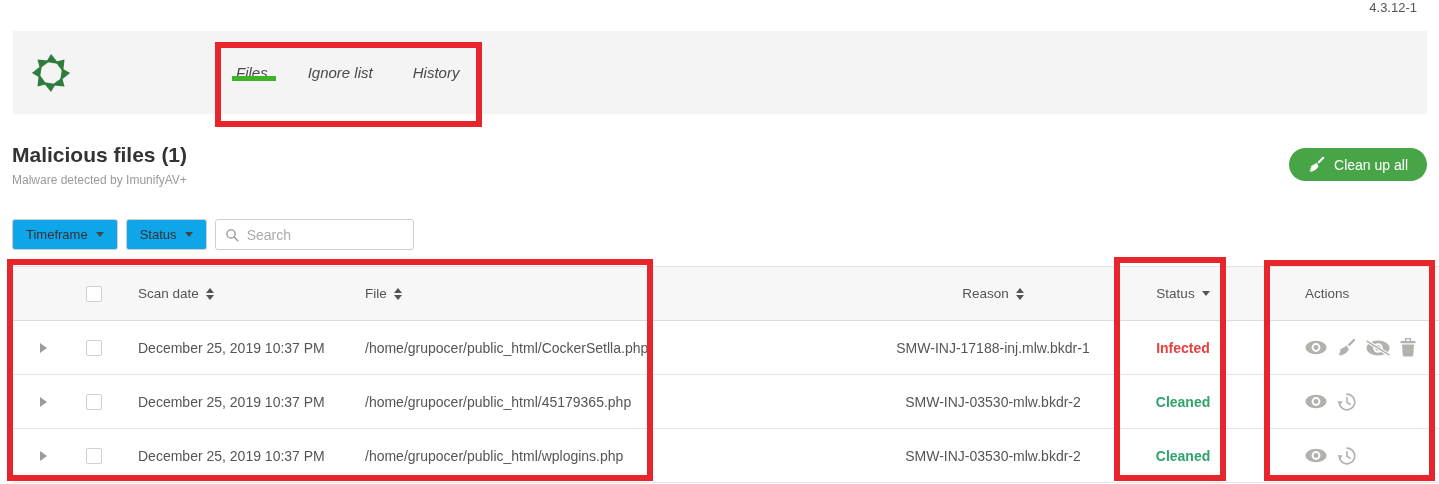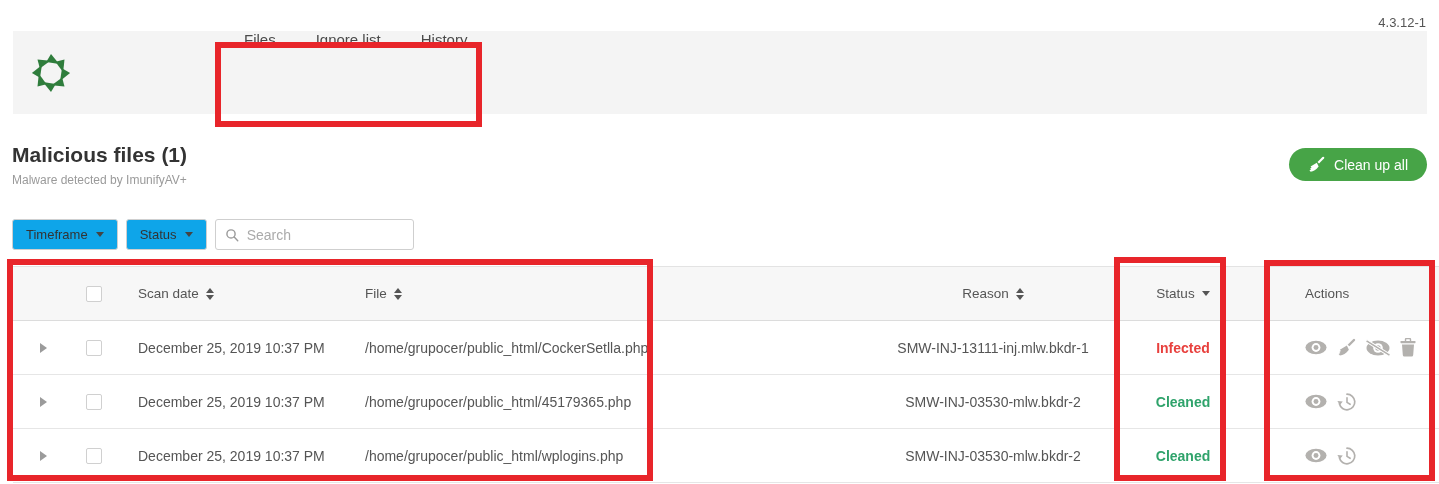--- a/index.html
+++ b/index.html
@@ -4,33 +4,33 @@
 <style>
   * { box-sizing: border-box; }
   html,body { margin:0; padding:0; }
   body {
     width:1439px; height:484px; position:relative; overflow:hidden;
     background:#ffffff; color:#333;
     font-family:"Liberation Sans", sans-serif;
   }
 
   
-  .topbar { height:30px; display:flex; align-items:flex-end; justify-content:flex-end; padding-right:13px; }
+  .topbar { height:30px; display:flex; align-items:flex-start; justify-content:flex-end; padding-right:22px; }
   .version { font-size:13px; color:#555; }
 
   
   .band {
     position:absolute; left:13px; right:12px; top:31px; height:83px;
     background:#f4f4f4; display:flex; align-items:stretch;
   }
   .logo { display:flex; align-items:center; margin-left:17px; width:198px; }
   .wordmark { margin-left:9px; font-size:26px; letter-spacing:-0.5px; color:#3aa757; white-space:nowrap; }
   .wordmark .bold { color:#1e6b36; font-weight:700; }
 
-  .tabs { display:flex; align-items:flex-start; margin-left:16px; }
+  .tabs { display:flex; align-items:center; margin-left:8px;font-style:italic; }
   .tab {
     position:relative; display:flex; align-items:center;
     margin-right:40px; font-size:15px; color:#4a4a4a; cursor:pointer;
   }
   .tab--active::after {
     content:""; position:absolute; left:-4px; bottom:0; width:44px; height:5px; background:#3eb32a;
   }
 
   
   .title-wrap { position:absolute; left:12px; top:143px; }
@@ -212,21 +212,21 @@
       </th>
       <th class="c-actions"><span>Actions</span></th>
     </tr>
   </thead>
   <tbody>
     <tr>
       <td class="c-exp"><span class="caret-right"></span></td>
       <td class="c-chk"><input type="checkbox" class="cb" style=""></td>
       <td class="c-date">December 25, 2019 10:37 PM</td>
       <td class="c-file">/home/grupocer/public_html/CockerSetlla.php</td>
-      <td class="c-reason">SMW-INJ-13111-inj.mlw.bkdr-1</td>
+      <td class="c-reason">SMW-INJ-17188-inj.mlw.bkdr-1</td>
       <td class="c-status"><span class="status-infected">Infected</span></td>
       <td class="c-actions">
         <div class="actions-wrap">
           <span class="action">
             <svg width="22" height="15" viewBox="0 0 24 16">
               <ellipse cx="12" cy="8" rx="11.5" ry="7.4" fill="#b3b1ae"></ellipse>
                 <circle cx="12" cy="8" r="4.8" fill="#fff"></circle>
                 <circle cx="12" cy="8" r="2.7" fill="#b3b1ae"></circle>
             </svg>
           </span>

